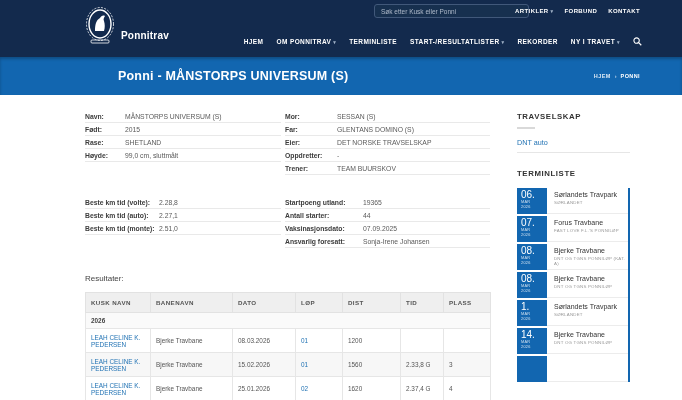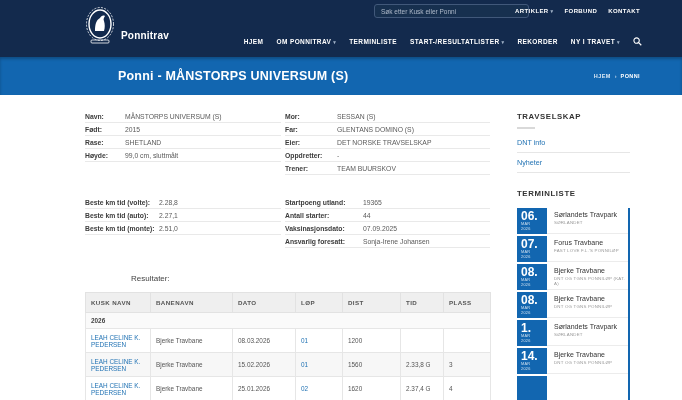--- a/index.html
+++ b/index.html
@@ -36,21 +36,21 @@
   .info-grid { display:grid; grid-template-columns:196px 205px; column-gap:4px; }
   .info-row { display:flex; height:13px; align-items:center; border-bottom:1px solid #e9e9e9; }
   .info-label { font-size:6.8px; font-weight:bold; color:#3c3c3c; }
   .info-value { font-size:6.8px; color:#5a5a5a; }
   .w1 .info-label { width:40px; }
   .w2 .info-label { width:52px; }
   .w3 .info-label { width:74px; }
   .w4 .info-label { width:78px; }
   .sec2 { margin-top:21px; }
 
-  .results-heading { margin-top:26px; font-size:8px; color:#444;margin-left:46px; }
+  .results-heading { margin-top:26px; font-size:8px; color:#444; }
   table.results { margin-top:9px; width:405px; border-collapse:collapse; table-layout:fixed; }
   table.results th { background:#efefef; border:1px solid #e2e2e2; font-size:6.2px;
     color:#555; text-align:left; padding:6px 5px; letter-spacing:.4px; font-weight:bold; }
   table.results td { border:1px solid #e6e6e6; font-size:6.4px; color:#555;
     padding:4px 5px; vertical-align:middle; }
   tr.year-row td { font-weight:bold; color:#444; background:#fafafa; padding:4px 5px; font-size:6.4px; }
   tr.data-row { height:24px; }
   tr.alt { background:#f7f7f7; }
   .tlink { color:#2273b4; cursor:pointer; }
 
@@ -60,21 +60,21 @@
   .side-divider { width:18px; height:2px; background:#d9d9d9; margin:6px 0 4px 0; }
   .cat-list {}
   .cat-item { display:block; font-size:7.2px; color:#2273b4; padding:5px 0;
     border-bottom:1px solid #e6e6e6; cursor:pointer; }
   .cat-item:last-child { border-bottom:1px solid #e6e6e6; }
   .term-heading { margin-top:16px; }
   .events { margin-top:10px; border-right:2px solid #1266b0; }
   .event { display:flex; margin-bottom:2px; }
   .datebox { width:30px; height:26px; background:#1266b0; color:#fff; flex:0 0 30px;
     display:flex; flex-direction:column; align-items:flex-start; padding:2px 0 0 4px; }
-  .day { font-size:12px; font-weight:bold; line-height:1; }
+  .day { font-size:10px; font-weight:normal; line-height:1; }
   .mon, .yr { font-size:3.8px; line-height:1.25; color:#cfe0ef; letter-spacing:.3px; }
   .event-body { flex:1; padding:3px 0 0 7px; border-bottom:1px solid #ececec; }
   .event-title { font-size:7px; color:#333; }
   .event-sub { font-size:4.4px; color:#999; letter-spacing:.2px; margin-top:2px; }
 </style>
 </head>
 <body>
 
 <div class="header">
   <div class="brand-wrap">
@@ -253,22 +253,21 @@
         <td>4</td>
       </tr>
     </tbody>
   </table>
 </div>
 
 <div class="sidebar">
   <div class="side-heading">TRAVSELSKAP</div>
   <div class="side-divider"></div>
   <div class="cat-list">
-    <span class="cat-item">DNT info</span>
-    <span class="cat-item">Nyheter</span>
+    <span class="cat-item">DNT auto</span>
   </div>
 
   <div class="side-heading term-heading">TERMINLISTE</div>
 
   <div class="events">
     <div class="event">
       <div class="datebox">
         <span class="day">06.</span>
         <span class="mon">MAR</span>
         <span class="yr">2026</span>

